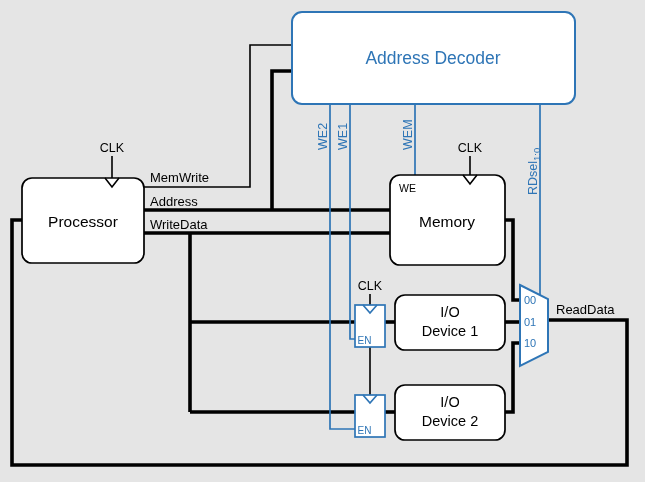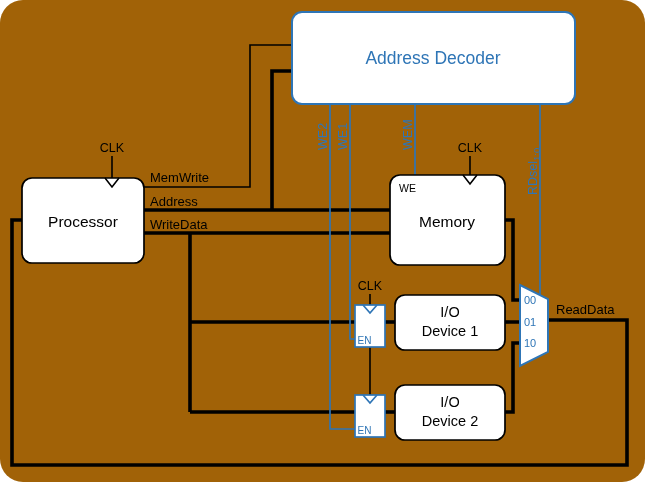--- a/index.html
+++ b/index.html
@@ -1,17 +1,17 @@
 <!DOCTYPE html>
 <html style="--blue: #2E75B6; --black: #000000;"><head>
 <meta charset="utf-8">
 <style>
   :root { --blue:#2E75B6; --black:#000000; }
   html,body { margin:0; padding:0; background:#ffffff; }
-  .stage { width:645px; height:482px; position:relative; background:#a16207; overflow:hidden;border-radius:23px; }
+  .stage { width:645px; height:482px; position:relative; background:#e5e5e5; overflow:hidden; }
   svg text { font-family:"Liberation Sans","DejaVu Sans",sans-serif; fill:#000; }
   .box     { fill:#fff; stroke:#000; stroke-width:1.7; }
   .bluebox { fill:#fff; stroke:var(--blue); stroke-width:2; }
   .regbox  { fill:#fff; stroke:var(--blue); stroke-width:1.7; }
   .bus     { fill:none; stroke:#000; stroke-width:3.6; }
   .wire    { fill:none; stroke:#000; stroke-width:1.6; }
   .bwire   { fill:none; stroke:var(--blue); stroke-width:1.7; }
   .clktri      { fill:none; stroke:#000; stroke-width:1.6; }
   .clktri-blue { fill:none; stroke:var(--blue); stroke-width:1.7; }
   .decoder-label { fill:var(--blue); font-size:17.5px; text-anchor:middle; }

